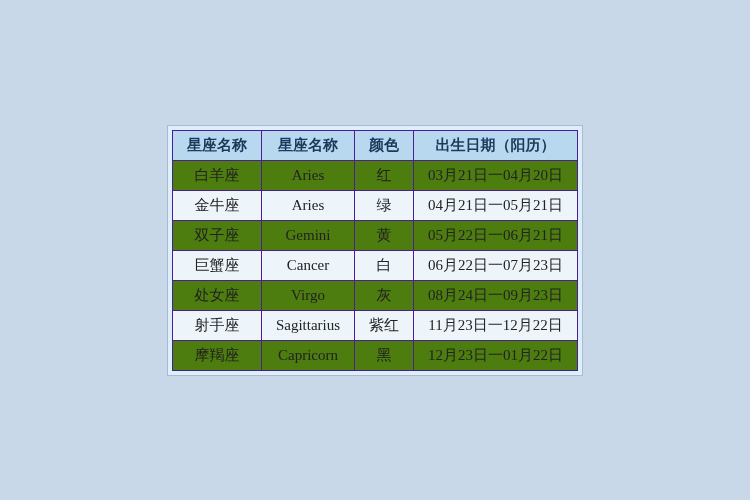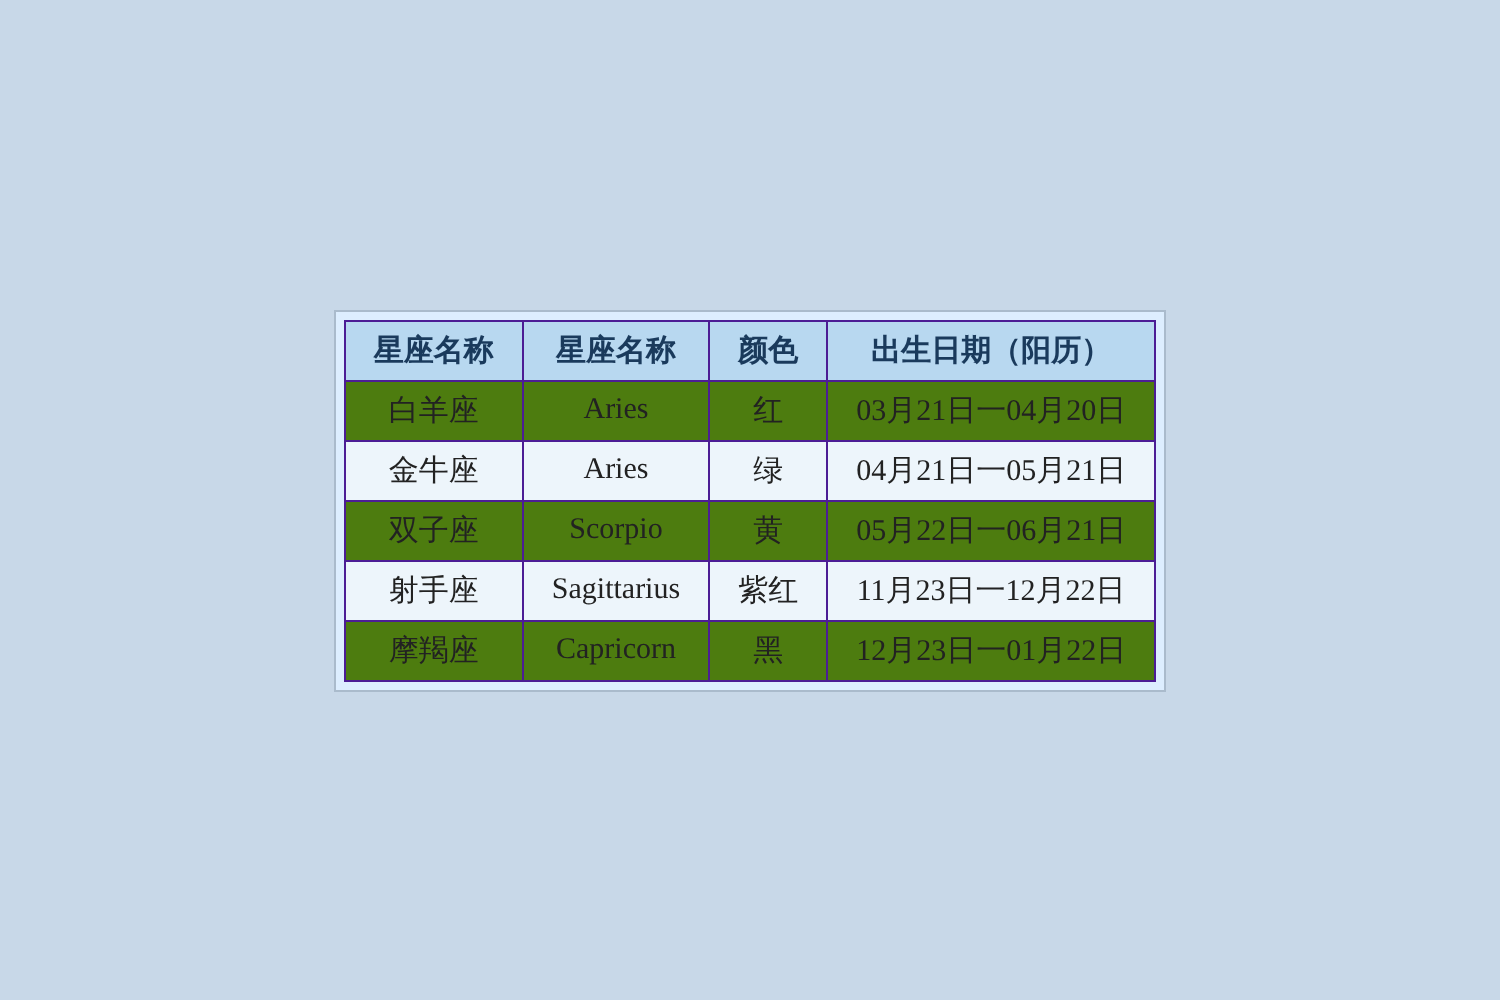--- a/index.html
+++ b/index.html
@@ -66,23 +66,35 @@
           <td>03月21日一04月20日</td>
         </tr>
         <tr>
           <td>金牛座</td>
           <td>Aries</td>
           <td>绿</td>
           <td>04月21日一05月21日</td>
         </tr>
         <tr>
           <td>双子座</td>
-          <td>Scorpio</td>
+          <td>Gemini</td>
           <td>黄</td>
           <td>05月22日一06月21日</td>
+        </tr>
+        <tr>
+          <td>巨蟹座</td>
+          <td>Cancer</td>
+          <td>白</td>
+          <td>06月22日一07月23日</td>
+        </tr>
+        <tr>
+          <td>处女座</td>
+          <td>Virgo</td>
+          <td>灰</td>
+          <td>08月24日一09月23日</td>
         </tr>
         <tr>
           <td>射手座</td>
           <td>Sagittarius</td>
           <td>紫红</td>
           <td>11月23日一12月22日</td>
         </tr>
         <tr>
           <td>摩羯座</td>
           <td>Capricorn</td>

